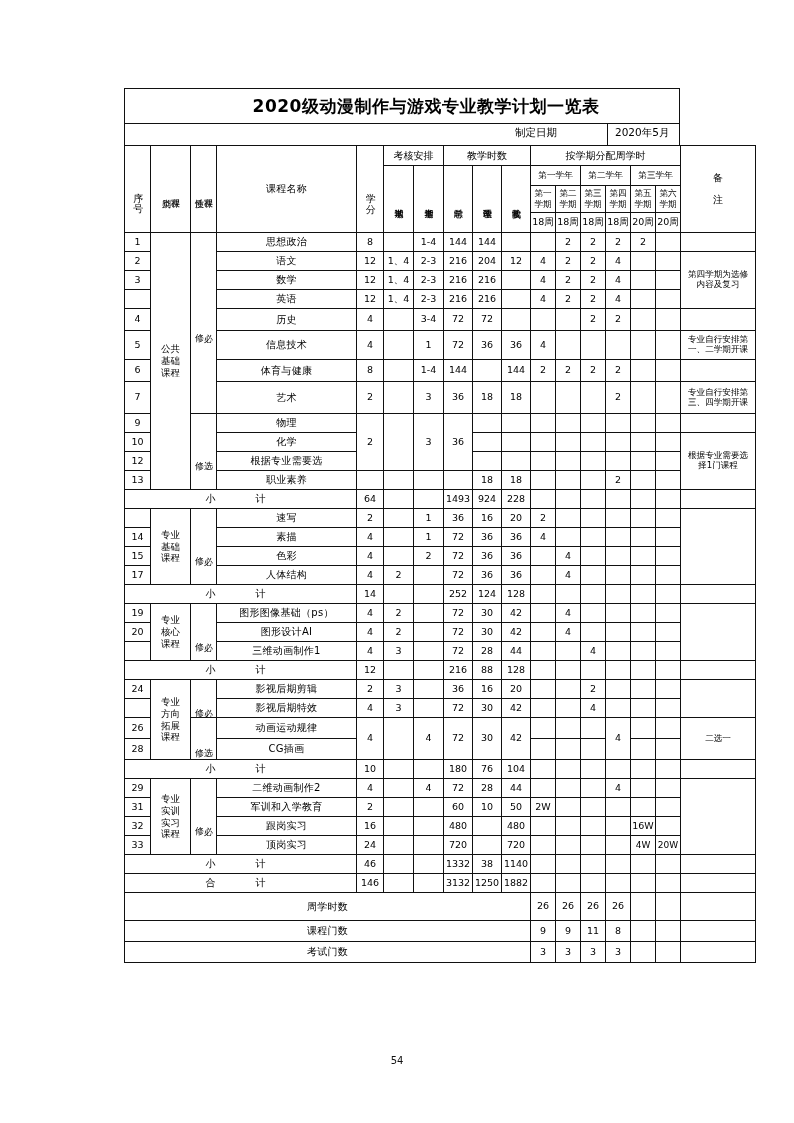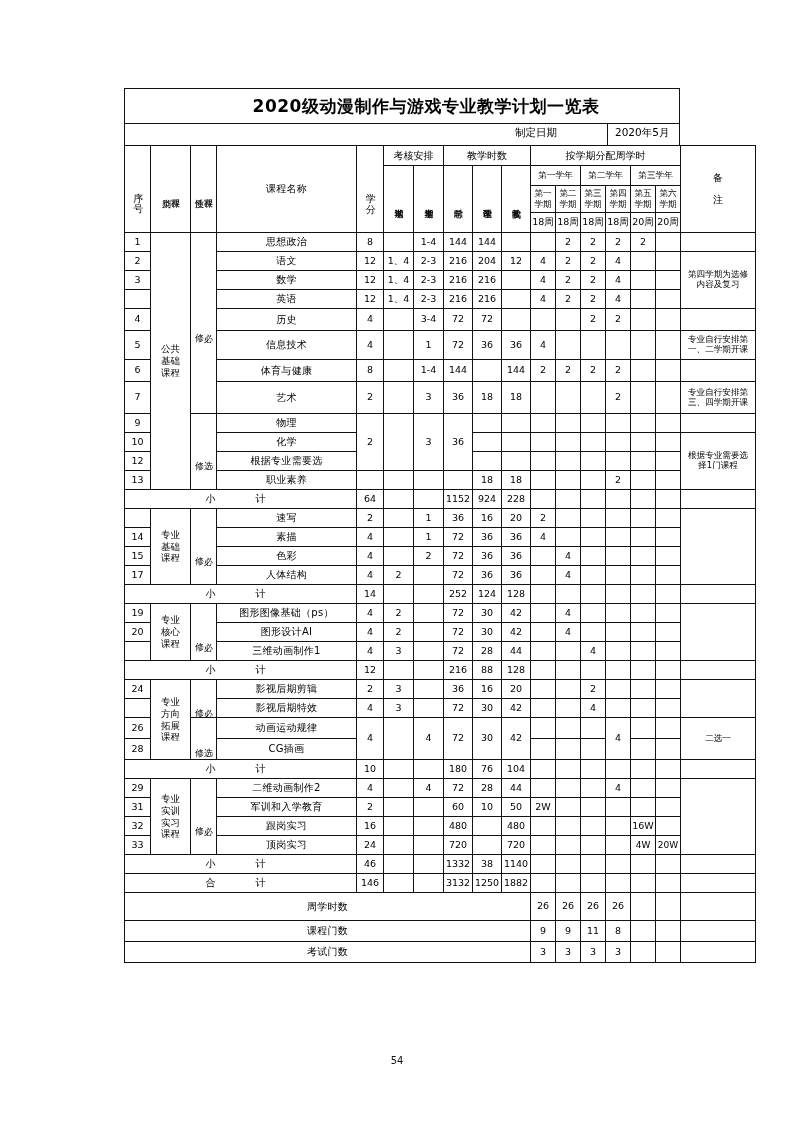--- a/index.html
+++ b/index.html
@@ -450,21 +450,21 @@
         <td></td>
       </tr>
 
       <tr class="r">
         <td colspan="4" class="subt">
           <span class="a">小</span><span class="b">计</span>
         </td>
         <td>64</td>
         <td></td>
         <td></td>
-        <td>1152</td>
+        <td>1493</td>
         <td>924</td>
         <td>228</td>
         <td></td>
         <td></td>
         <td></td>
         <td></td>
         <td></td>
         <td></td>
         <td></td>
       </tr>

